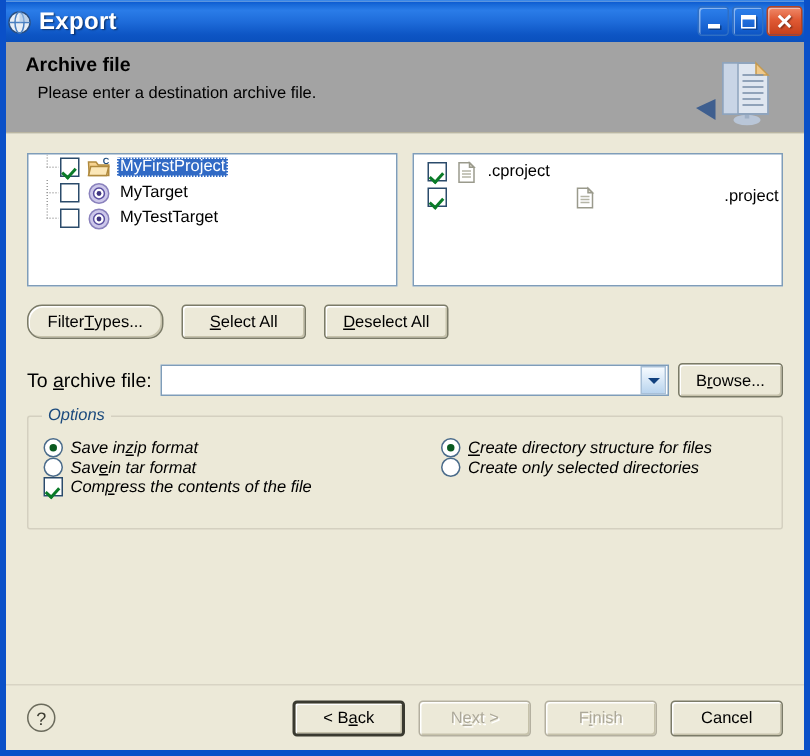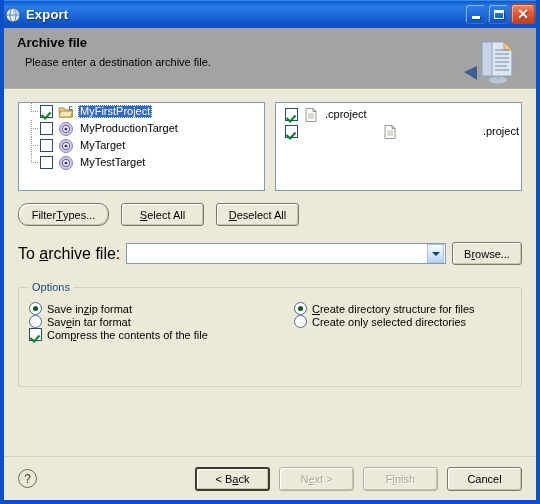--- a/index.html
+++ b/index.html
@@ -44,21 +44,21 @@
   }
   .titlebar-icon {
     width: 16px;
     height: 16px;
     margin-right: 5px;
     position: relative;
     flex: none;
   }
   .titlebar-title {
     color: #ffffff;
-    font-size: 13px;
+    font-size: 16px;
     font-weight: bold;
     letter-spacing: .2px;
     text-shadow: 1px 1px 1px rgba(0,0,0,.45);
     white-space: nowrap;
   }
   .titlebar-buttons {
     position: absolute;
     right: 5px;
     top: 3px;
     display: flex;
@@ -264,21 +264,21 @@
   .btn-selall { width: 83px; }
   .btn-deselall { width: 83px; }
 
   
   .archive-row {
     display: flex;
     align-items: center;
     padding-top: 16px;
     gap: 6px;
   }
-  .archive-label { font-size: 16px; white-space: nowrap; }
+  .archive-label { font-size: 13px; white-space: nowrap; }
   .combo {
     flex: 1;
     height: 21px;
     border: 1px solid #7f9db9;
     background: #ffffff;
     box-sizing: border-box;
     display: flex;
     align-items: center;
     position: relative;
     min-width: 0;
@@ -306,26 +306,27 @@
   .combo-arrow::after {
     content: "";
     border-left: 4px solid transparent;
     border-right: 4px solid transparent;
     border-top: 4px solid #10407e;
   }
   .btn-browse { width: 70px; height: 23px; }
 
   
   .group {
-    margin-top: 22px;
+    margin-top: 12px;
     border: 1px solid #d4d0c0;
     border-radius: 2px;
     position: relative;
-    height: 100px;
-    box-sizing: border-box;
+    height: 76px;
+    box-sizing: border-box;
+    font-style: italic;
   }
   .group-title {
     position: absolute;
     top: -7px;
     left: 9px;
     background: #ece9d8;
     padding: 0 4px;
     font-size: 11px;
     color: #1b4a7d;
   }
@@ -454,35 +455,20 @@
           <span class="icon16">
             <svg width="16" height="16" viewBox="0 0 16 16">
               <path d="M1 4 h5 l1.5 2 h7 v7 h-13 z" fill="#f6d391" stroke="#b08a3e" stroke-width="1"></path>
               <path d="M2.5 7 h12 l-1.5 6 h-12 z" fill="#fbe7b8" stroke="#b08a3e" stroke-width="1"></path>
               <text x="10.5" y="5.5" font-size="6" font-family="Liberation Sans, sans-serif" fill="#1b4a7d" font-weight="bold">C</text>
             </svg>
           </span>
           <span class="row-label selected">MyFirstProject</span>
         </div>
 
-        <div class="tree-row">
-          <span class="tree-indent">
-              <i class="vline"></i>
-              <i class="hline"></i>
-            </span>
-          <span class="cbox"></span>
-          <span class="icon16">
-            <svg width="16" height="16" viewBox="0 0 16 16">
-              <circle cx="8" cy="8" r="6.5" fill="#cdc8ea" stroke="#8a82bd" stroke-width="1"></circle>
-              <circle cx="8" cy="8" r="3.6" fill="#ffffff" stroke="#5a4fa0" stroke-width="1"></circle>
-              <circle cx="8" cy="8" r="1.6" fill="#3f3580"></circle>
-            </svg>
-          </span>
-          <span class="row-label">MyProductionTarget</span>
-        </div>
 
         <div class="tree-row">
           <span class="tree-indent">
               <i class="vline"></i>
               <i class="hline"></i>
             </span>
           <span class="cbox"></span>
           <span class="icon16">
             <svg width="16" height="16" viewBox="0 0 16 16">
               <circle cx="8" cy="8" r="6.5" fill="#cdc8ea" stroke="#8a82bd" stroke-width="1"></circle>

